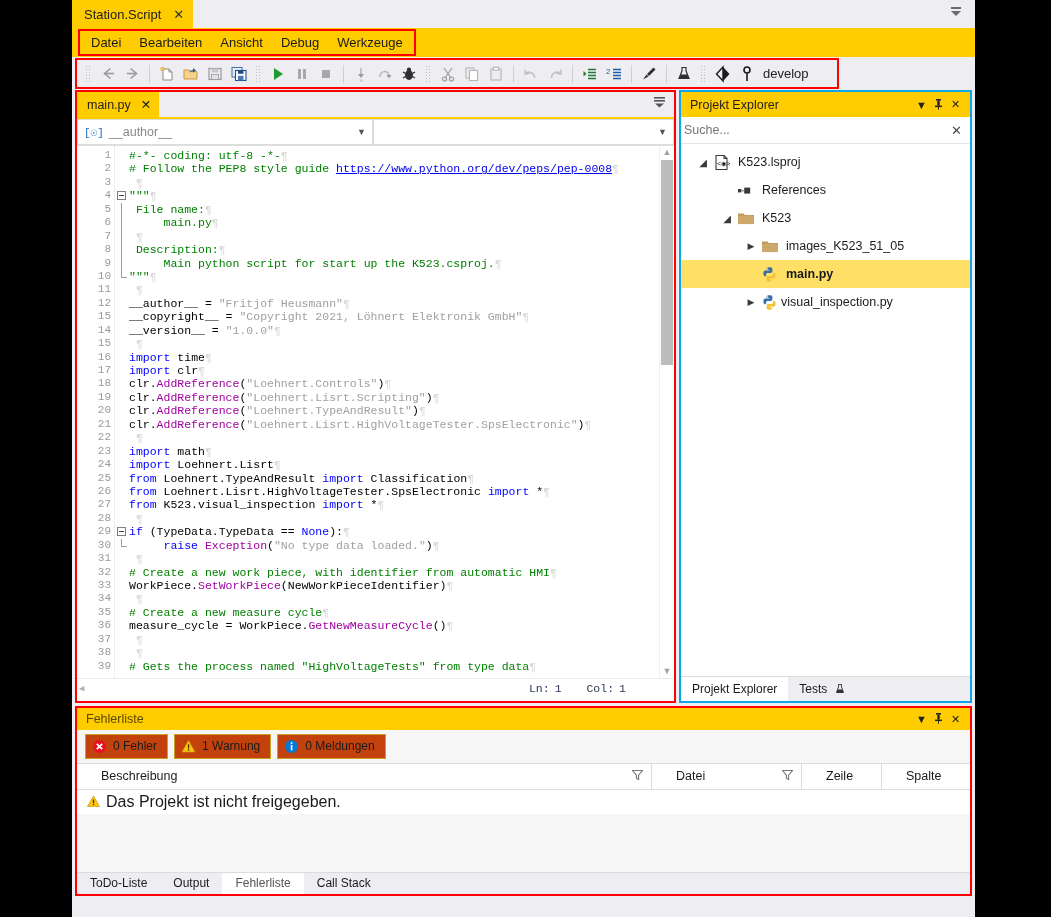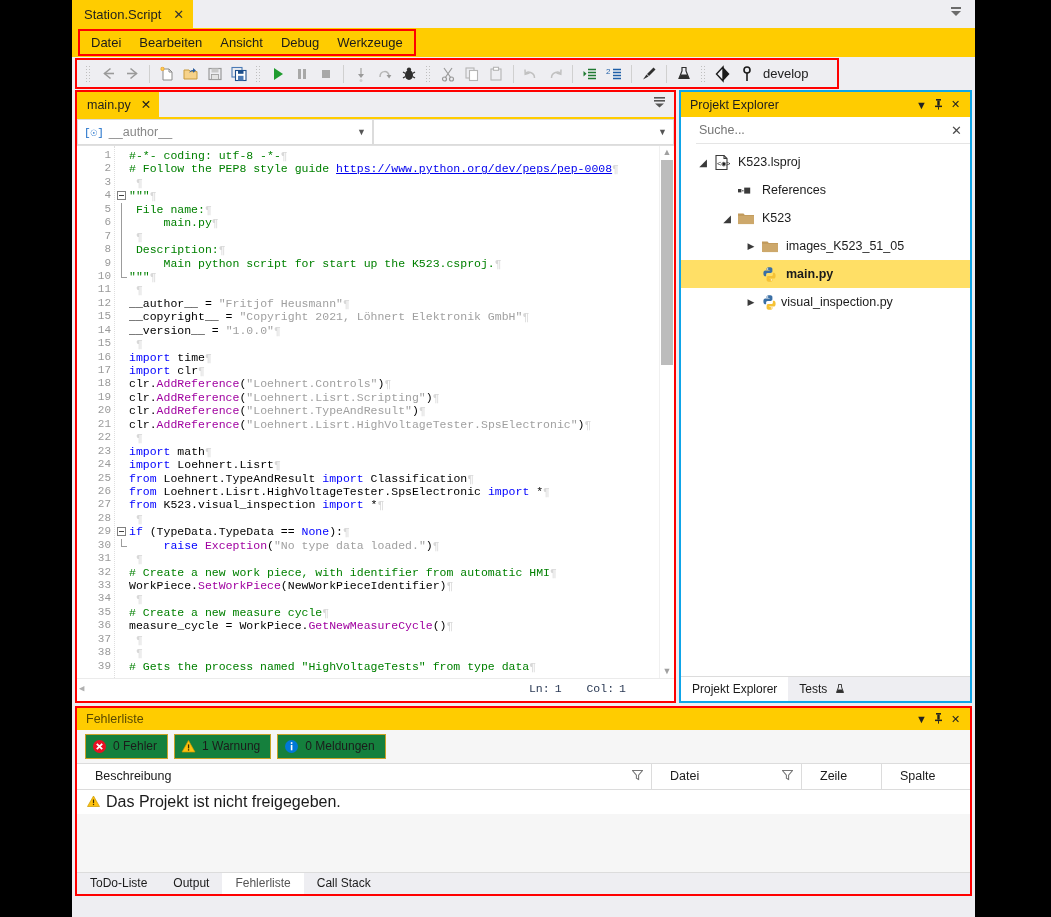--- a/index.html
+++ b/index.html
@@ -333,21 +333,20 @@
     font-size: 11px; color: #222;
   }
   .search-row {
     height: 27px;
     background: #fff;
     display: flex;
     align-items: center;
     padding: 0 8px 0 1px;
     border-bottom: 1px solid #e5e5e5;
     box-sizing: border-box;
-    margin-left: 15px;
   }
   .search-row input {
     flex: 1;
     border: none;
     outline: none;
     font-size: 12.5px;
     color: #6b6b6b;
     font-family: "Liberation Sans", sans-serif;
     background: transparent;
   }
@@ -415,21 +414,21 @@
   .el-toolbar {
     height: 36px;
     background: #f6f6f6;
     display: flex;
     align-items: center;
     padding-left: 8px;
   }
   .el-chip {
     height: 25px;
     border: 1px solid #c9a227;
-    background: #15803d;
+    background: #c2410c;
     display: flex;
     align-items: center;
     padding: 0 10px 0 6px;
     margin-right: 6px;
     font-size: 12px;
     color: #1b1b1b;
     box-sizing: border-box;
   }
   .el-chip .chip-ico { margin-right: 6px; display: flex; align-items: center; }
   .el-cols {
@@ -437,21 +436,21 @@
     background: #fff;
     border-top: 1px solid #dcdcdc;
     border-bottom: 1px solid #dcdcdc;
     display: flex;
     align-items: stretch;
   }
   .el-col {
     display: flex; align-items: center;
     font-size: 12.5px; color: #1b1b1b;
     border-right: 1px solid #dcdcdc;
-    padding-left: 18px;
+    padding-left: 24px;
     box-sizing: border-box;
     position: relative;
   }
   .el-col .filter-ico {
     position: absolute; right: 8px; top: 50%;
     transform: translateY(-50%);
     color: #808080; font-size: 11px;
   }
   .el-rows { flex: 1; background: #fff; }
   .el-row {

